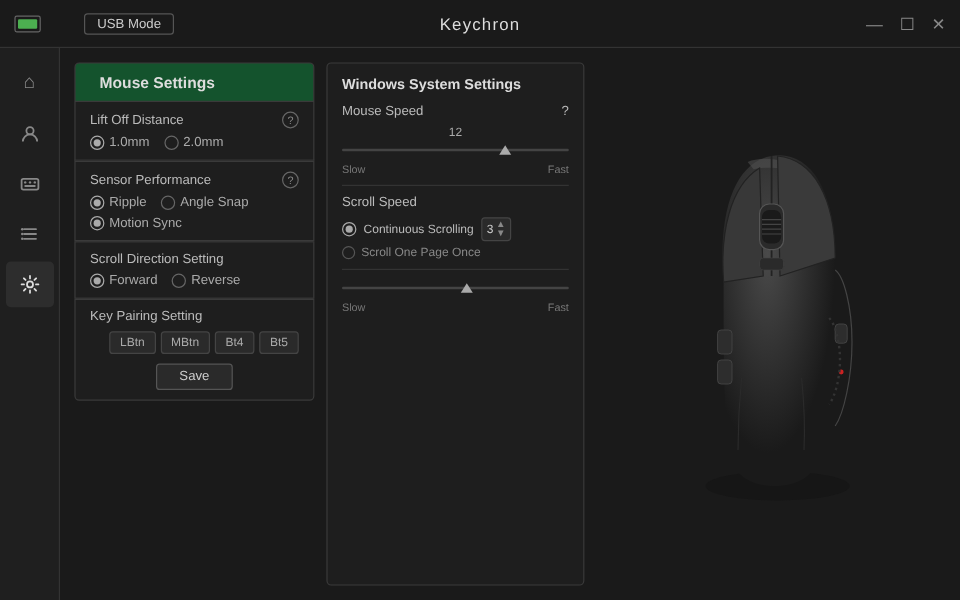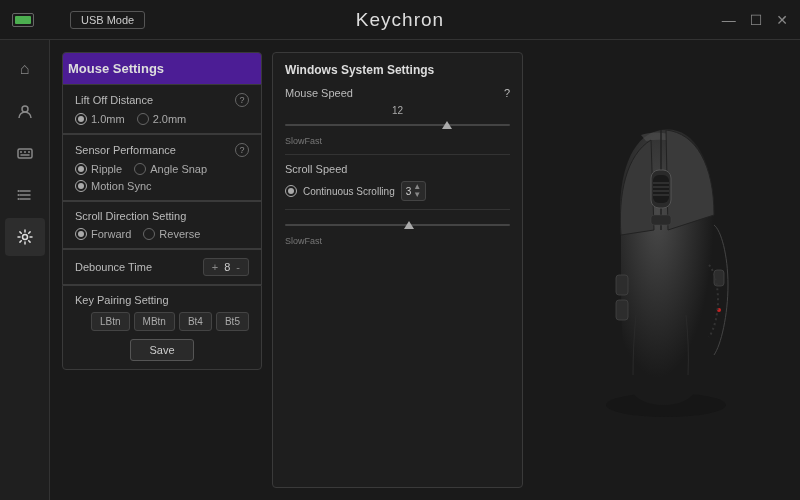--- a/index.html
+++ b/index.html
@@ -17,21 +17,21 @@
     .titlebar {
       display: flex;
       align-items: center;
       justify-content: center;
       height: 40px;
       background: #1a1a1a;
       border-bottom: 1px solid #333;
       position: relative;
     }
     .titlebar-title {
-      font-size: 19px;
+      font-size: 14px;
       color: #ddd;
       letter-spacing: 1px;
     }
     .titlebar-controls {
       position: absolute;
       right: 12px;
       top: 50%;
       transform: translateY(-50%);
       display: flex;
       gap: 14px;
@@ -108,24 +108,24 @@
     }
 
     
     .content {
       flex: 1;
       display: flex;
       padding: 12px;
       gap: 10px;
     }
     .panel-header {
-      background: #4c1d95;
+      background: #14532d;
       border: 1px solid #3a3a3a;
       border-radius: 4px 4px 0 0;
-      padding: 8px 5px;
+      padding: 8px 20px;
       font-size: 13px;
       font-weight: 600;
       color: #ddd;
       margin-bottom: 0;
     }
 
     .settings-block {
       background: #1e1e1e;
       border: 1px solid #3a3a3a;
       border-top: none;
@@ -236,21 +236,21 @@
       font-size: 11px;
       padding: 4px 18px;
       border-radius: 3px;
       cursor: pointer;
       display: block;
       margin: 0 auto;
     }
 
     
     .middle-panel {
-      width: 251px;
+      width: 215px;
       background: #1e1e1e;
       border: 1px solid #3a3a3a;
       border-radius: 4px;
       padding: 10px 12px;
     }
     .sys-title {
       font-size: 12px;
       color: #ddd;
       font-weight: 600;
       margin-bottom: 10px;
@@ -290,21 +290,21 @@
       position: absolute;
       width: 0;
       height: 0;
       border-left: 5px solid transparent;
       border-right: 5px solid transparent;
       border-bottom: 8px solid #aaa;
       top: -3px;
     }
     .slider-labels {
       display: flex;
-      justify-content: flex-start;
+      justify-content: space-between;
       font-size: 9px;
       color: #777;
       margin-bottom: 8px;
     }
     .checkbox-item {
       display: flex;
       align-items: center;
       gap: 5px;
       font-size: 10px;
       color: #888;
@@ -473,30 +473,20 @@
             <div class="radio-circle selected"></div>
             <span>Forward</span>
           </div>
           <div class="radio-item">
             <div class="radio-circle"></div>
             <span>Reverse</span>
           </div>
         </div>
       </div>
 
-      <div class="settings-block">
-        <div class="debounce-row">
-          <span class="block-title" style="margin:0;">Debounce Time</span>
-          <div class="debounce-control">
-            <span class="debounce-btn">+</span>
-            <span>8</span>
-            <span class="debounce-btn">-</span>
-          </div>
-        </div>
-      </div>
 
       <div class="settings-block" style="border-radius:0 0 4px 4px;">
         <div class="block-title">
           <span>Key Pairing Setting</span>
         </div>
         <div class="key-buttons">
           <button class="key-btn">LBtn</button>
           <button class="key-btn">MBtn</button>
           <button class="key-btn">Bt4</button>
           <button class="key-btn">Bt5</button>
@@ -536,20 +526,24 @@
         <div class="scroll-speed-control">
           <div class="radio-circle selected"></div>
           <span style="font-size:10px;color:#bbb;">Continuous Scrolling</span>
           <div class="scroll-speed-val">
             <span>3</span>
             <div class="spin-arrows">
               <span>▲</span>
               <span>▼</span>
             </div>
           </div>
+        </div>
+        <div class="checkbox-item" style="margin-bottom:4px;">
+          <div class="checkbox-circle"></div>
+          <span>Scroll One Page Once</span>
         </div>
       </div>
 
       <div class="divider"></div>
 
       <div>
         <div class="speed-slider-container">
           <div class="slider-track">
             <div class="slider-line">
               <div class="slider-thumb" style="left: calc(55% - 5px);"></div>

